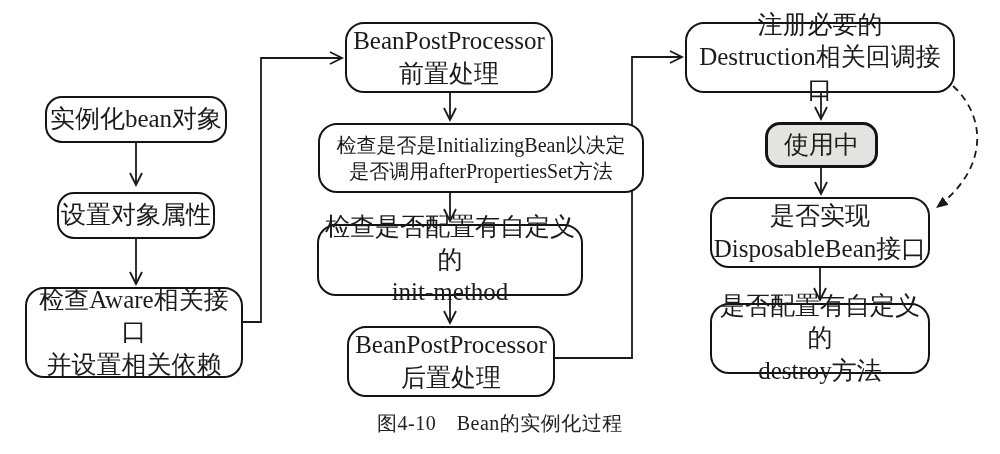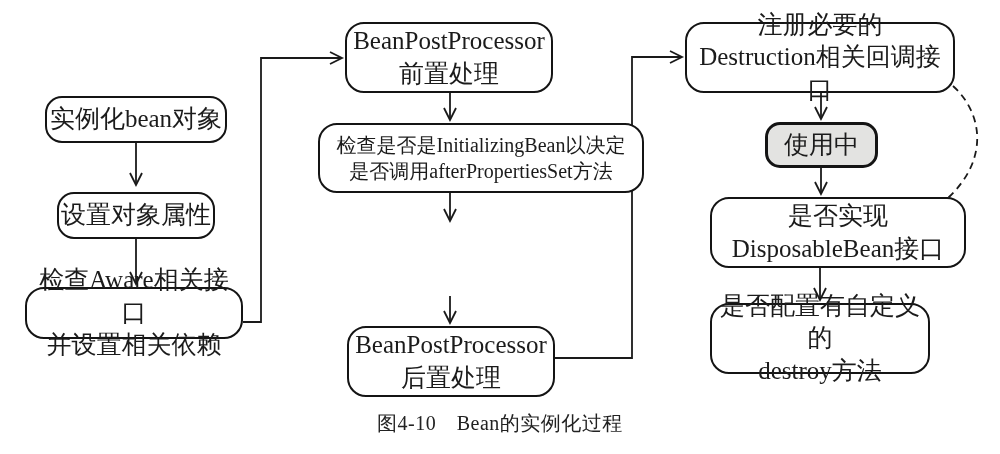--- a/index.html
+++ b/index.html
@@ -37,31 +37,31 @@
     line-height: 1.3;
   }
   .node .node-label {
     white-space: pre-line;
     display: block;
     width: 100%;
   }
   
   #n-instantiate      { left: 45px;  top: 96px;  width: 182px; height: 47px; border-radius: 17px; }
   #n-set-properties   { left: 57px;  top: 192px; width: 158px; height: 47px; border-radius: 17px; }
-  #n-check-aware      { left: 25px;  top: 287px; width: 218px; height: 52px; }
+  #n-check-aware      { left: 25px;  top: 287px; width: 218px; height: 91px; }
   
   #n-bpp-before       { left: 345px; top: 22px;  width: 208px; height: 71px; }
   #n-check-initializing { left: 278px; top: 123px; width: 326px; height: 70px; font-size: 20px; margin-left: 40px; }
   #n-check-init-method  { left: 317px; top: 224px; width: 266px; height: 72px; }
   #n-bpp-after        { left: 347px; top: 326px; width: 208px; height: 71px; }
   
   #n-register-destruction { left: 685px; top: 22px;  width: 270px; height: 71px; }
   #n-in-use           { left: 765px; top: 122px; width: 113px; height: 46px;
                         background: #e3e3e1; border-width: 3px; border-radius: 15px; }
-  #n-check-disposable { left: 710px; top: 197px; width: 256px; height: 71px; }
+  #n-check-disposable { left: 710px; top: 197px; width: 220px; height: 71px; }
   #n-check-destroy    { left: 710px; top: 303px; width: 220px; height: 71px; }
 
   .caption {
     position: absolute;
     left: 0;
     top: 410px;
     width: 1000px;
     text-align: center;
     font-size: 20px;
     color: #222222;
@@ -114,20 +114,24 @@
   <div class="node" id="n-bpp-before">
     <span class="node-label">BeanPostProcessor
 前置处理</span>
   </div>
 
   <div class="node" id="n-check-initializing">
     <span class="node-label">检查是否是InitializingBean以决定
 是否调用afterPropertiesSet方法</span>
   </div>
 
+  <div class="node" id="n-check-init-method">
+    <span class="node-label">检查是否配置有自定义的
+init-method</span>
+  </div>
 
   <div class="node" id="n-bpp-after">
     <span class="node-label">BeanPostProcessor
 后置处理</span>
   </div>
 
   <div class="node" id="n-register-destruction">
     <span class="node-label">注册必要的
 Destruction相关回调接口</span>
   </div>

